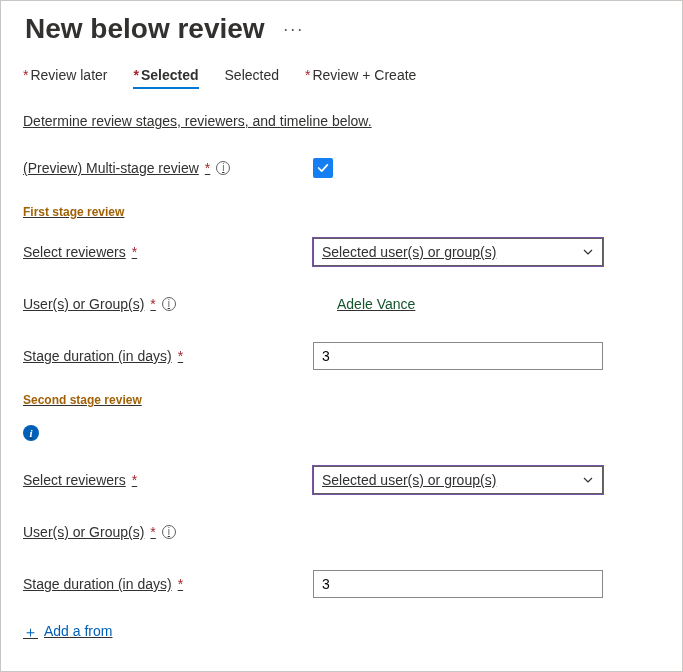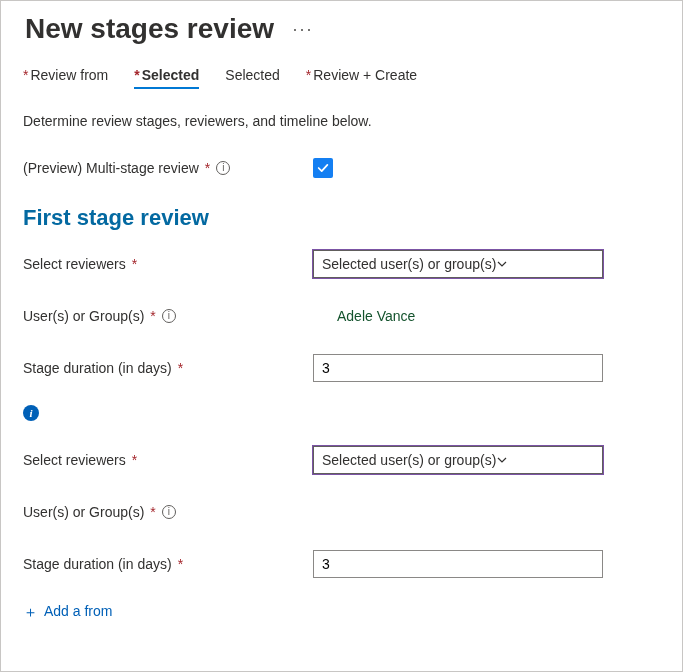--- a/index.html
+++ b/index.html
@@ -50,43 +50,43 @@
   .tab.active::after {
     content: "";
     position: absolute;
     bottom: 0;
     left: 0;
     right: 0;
     height: 2px;
     background: #0078d4;
   }
   .req-star { color: #a4262c; }
-  .content { padding: 16px 28px 0 22px; }
+  .content { padding: 16px 28px 0 22px; text-decoration: underline; }
   .intro { color: #323130; margin: 8px 0 24px 0; }
   .form-row {
     display: flex;
     align-items: center;
     min-height: 30px;
     margin-bottom: 22px;
   }
   .label-col {
     width: 290px;
     flex-shrink: 0;
     display: flex;
     align-items: center;
     gap: 6px;
   }
   .control-col {
     flex: 1;
   }
   .heading2 {
-    font-size: 22px;
+    font-size: 12px;
     font-weight: 600;
     margin: 6px 0 18px 0;
-    color: #0369a1;
+    color: #a16207;
   }
   .info-icon {
     display: inline-flex;
     align-items: center;
     justify-content: center;
     width: 14px;
     height: 14px;
     border: 1px solid #605e5c;
     border-radius: 50%;
     font-size: 10px;
@@ -106,21 +106,21 @@
     cursor: pointer;
   }
   .checkbox svg { width: 14px; height: 14px; }
   .dropdown {
     width: 290px;
     height: 28px;
     border: 1px solid #605e5c;
     outline: 1px solid #7b53a5;
     display: flex;
     align-items: center;
-    justify-content: flex-start;
+    justify-content: space-between;
     padding: 0 8px;
     font-size: 14px;
     cursor: pointer;
     background: #fff;
   }
   .chevron {
     width: 12px;
     height: 12px;
     display: inline-flex;
     align-items: center;
@@ -167,28 +167,28 @@
     font-size: 14px;
   }
   .plus { font-size: 15px; line-height: 1; }
 </style>
 </head>
 <body>
 
 <div class="page">
 
   <div class="header">
-    <h1>New stages review</h1>
+    <h1>New below review</h1>
     <span class="ellipsis">···</span>
   </div>
 
   <div class="tabs">
     <div class="tab">
       <span class="req-star">*</span>
-      <span>Review from</span>
+      <span>Review later</span>
     </div>
     <div class="tab active">
       <span class="req-star">*</span>
       <span>Selected</span>
     </div>
     <div class="tab">
       <span>Selected</span>
     </div>
     <div class="tab">
       <span class="req-star">*</span>
@@ -248,20 +248,21 @@
     <div class="form-row">
       <div class="label-col">
         <span>Stage duration (in days)</span>
         <span class="req-star">*</span>
       </div>
       <div class="control-col">
         <input class="text-input" type="text" value="3" style="">
       </div>
     </div>
 
+    <div class="heading2">Second stage review</div>
 
     <div class="note-row">
       <span class="blue-info">i</span>
     </div>
 
     <div class="form-row">
       <div class="label-col">
         <span>Select reviewers</span>
         <span class="req-star">*</span>
       </div>

